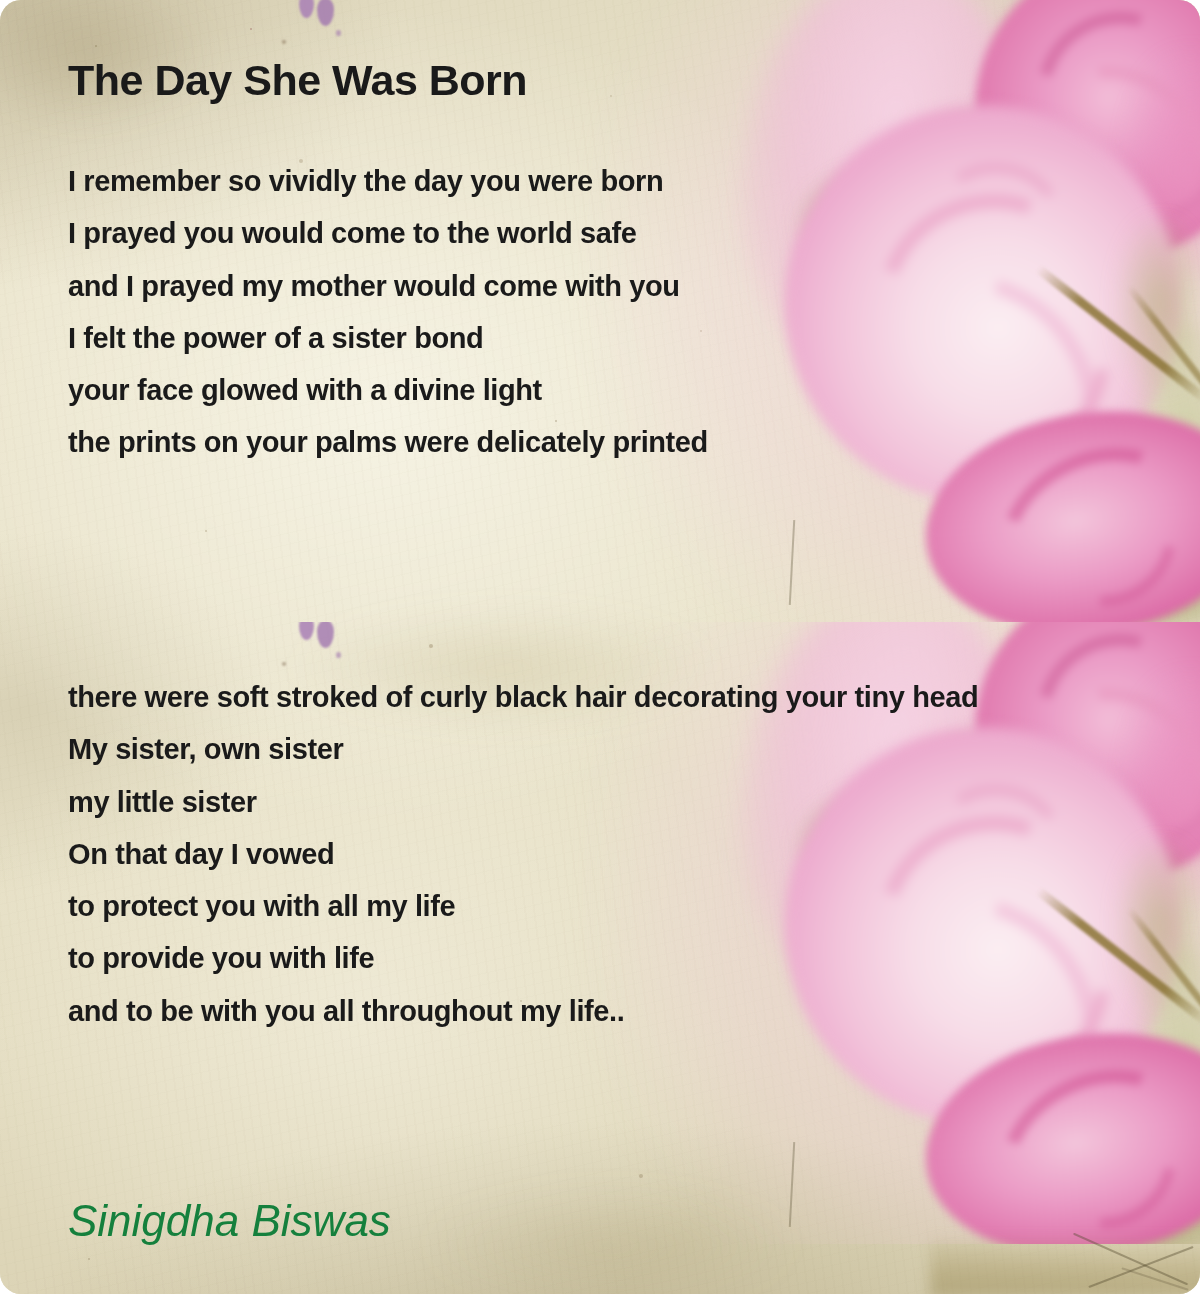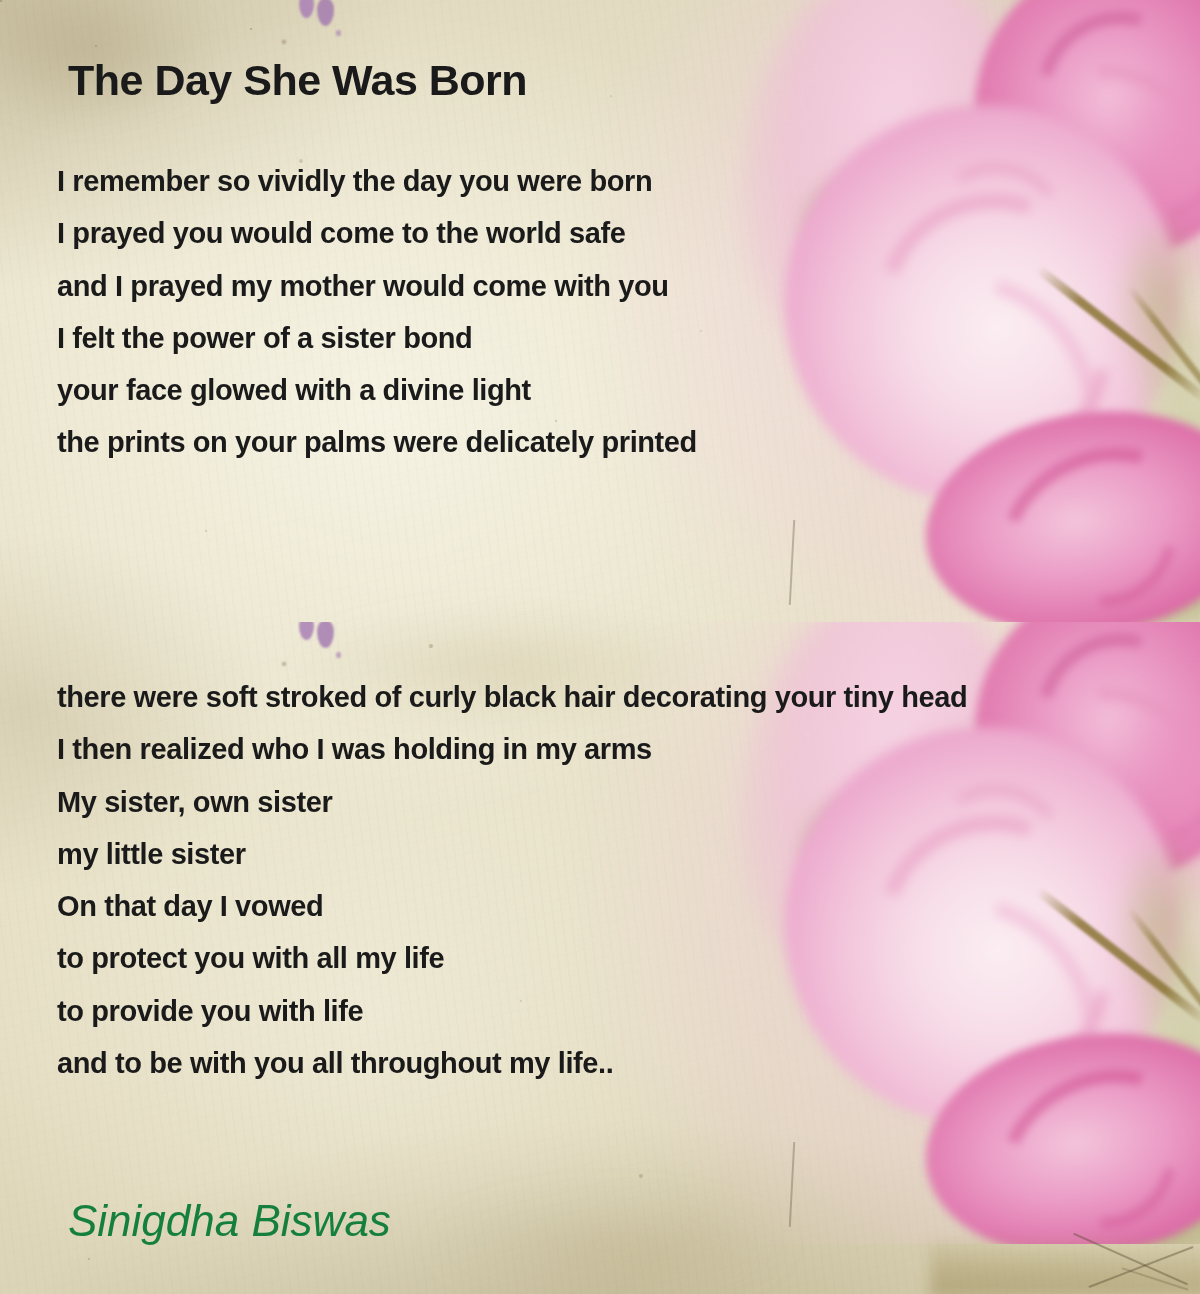--- a/index.html
+++ b/index.html
@@ -5,21 +5,21 @@
   :root{
     --ink:#1a1a1a;
     --paper:#e8e2ca;
     --rose-deep:#d765a2;
     --rose-pale:#f4d6e3;
     --leaf:#97a455;
   }
   html,body{margin:0;padding:0;}
   body{width:1200px;height:1294px;overflow:hidden;background:#fff;
        font-family:"Liberation Sans","DejaVu Sans",sans-serif;}
-  .page{position:relative;width:1200px;height:1294px;overflow:hidden;background:var(--paper);}
+  .page{position:relative;width:1200px;height:1294px;overflow:hidden;background:var(--paper);border-radius:21px;}
 
   
   .paper-bg{position:absolute;inset:0;z-index:0;
     background:
       radial-gradient(ellipse 60% 45% at 32% 32%, rgba(255,255,247,.55), rgba(255,255,247,0) 70%),
       radial-gradient(ellipse 50% 40% at 30% 78%, rgba(252,250,238,.4), rgba(252,250,238,0) 70%),
       radial-gradient(ellipse 45% 30% at 0% 0%, rgba(137,122,82,.28), rgba(137,122,82,0) 75%),
       radial-gradient(ellipse 40% 25% at 100% 0%, rgba(150,132,88,.22), rgba(150,132,88,0) 75%),
       radial-gradient(ellipse 70% 25% at 50% 104%, rgba(132,118,75,.3), rgba(132,118,75,0) 70%),
       radial-gradient(ellipse 30% 20% at 2% 55%, rgba(140,125,85,.18), rgba(140,125,85,0) 70%),
@@ -91,21 +91,21 @@
   .olive-patch{position:absolute;left:930px;top:-6px;width:280px;height:60px;filter:blur(7px);
     background:linear-gradient(180deg, rgba(158,142,88,.05), rgba(158,142,88,.45) 60%, rgba(148,134,82,.5));}
   .scratch{position:absolute;height:2px;background:rgba(82,72,45,.4);border-radius:2px;}
   .sc1{left:1068px;top:14px;width:125px;transform:rotate(24deg);}
   .sc2{left:1085px;top:22px;width:112px;transform:rotate(-21deg);}
   .sc3{left:1120px;top:34px;width:70px;transform:rotate(18deg);opacity:.6;}
 
   
   .title{position:absolute;left:68px;top:56px;z-index:5;margin:0;
     font-size:43px;font-weight:bold;letter-spacing:-.5px;color:var(--ink);}
-  .stanza{position:absolute;left:57px;z-index:5;font-size:29px;font-weight:bold;
+  .stanza{position:absolute;left:68px;z-index:5;font-size:29px;font-weight:bold;
     letter-spacing:-.4px;line-height:52.3px;color:var(--ink);white-space:nowrap;}
   .stanza-1{top:155px;}
   .stanza-2{top:671px;}
   .author{position:absolute;left:68px;top:1196px;z-index:5;
     font-size:44px;font-style:italic;font-weight:normal;color:#15803d;}
 </style>
 </head>
 <body>
 
 <div class="page">
@@ -194,21 +194,20 @@
     <div class="line">I remember so vividly the day you were born</div>
     <div class="line">I prayed you would come to the world safe</div>
     <div class="line">and I prayed my mother would come with you</div>
     <div class="line">I felt the power of a sister bond</div>
     <div class="line">your face glowed with a divine light</div>
     <div class="line">the prints on your palms were delicately printed</div>
   </div>
 
   <div class="stanza stanza-2">
     <div class="line">there were soft stroked of curly black hair decorating your tiny head</div>
-    <div class="line">I then realized who I was holding in my arms</div>
     <div class="line">My sister, own sister</div>
     <div class="line">my little sister</div>
     <div class="line">On that day I vowed</div>
     <div class="line">to protect you with all my life</div>
     <div class="line">to provide you with life</div>
     <div class="line">and to be with you all throughout my life..</div>
   </div>
 
   <div class="author">Sinigdha Biswas</div>
 </div>

